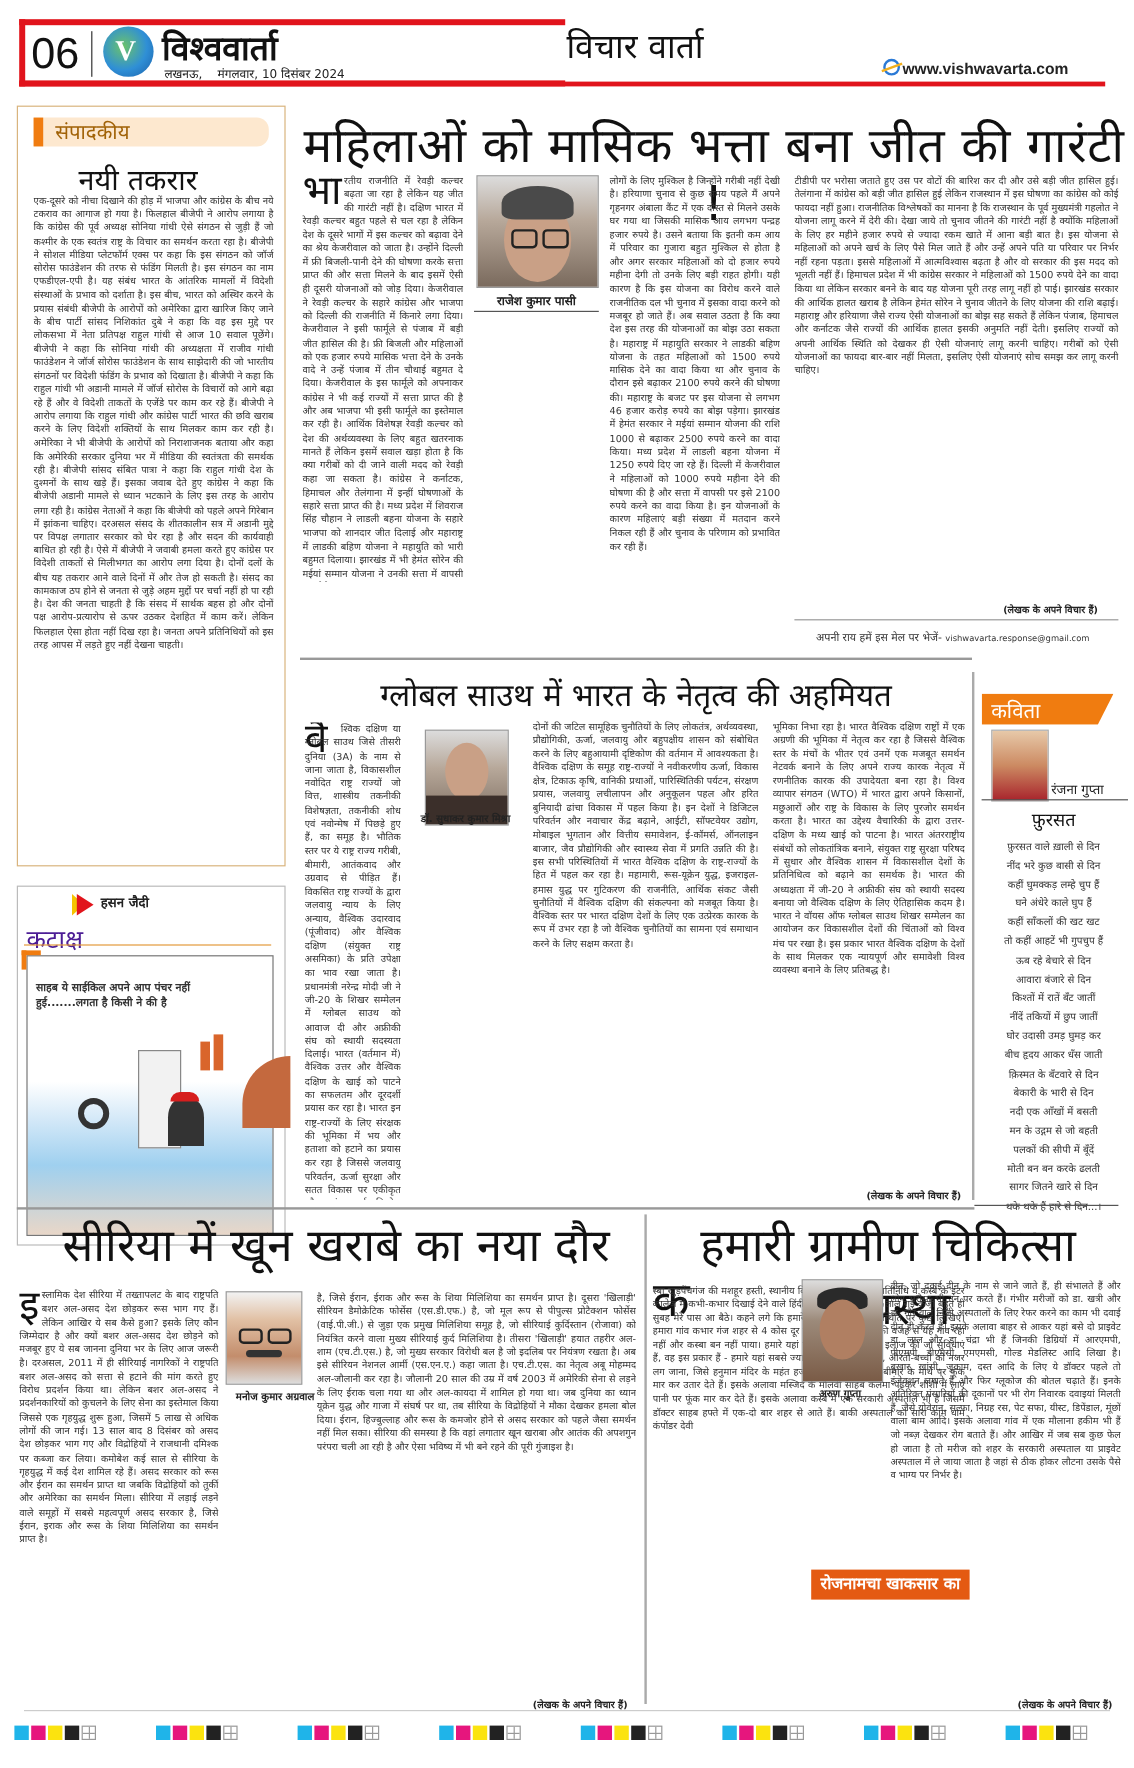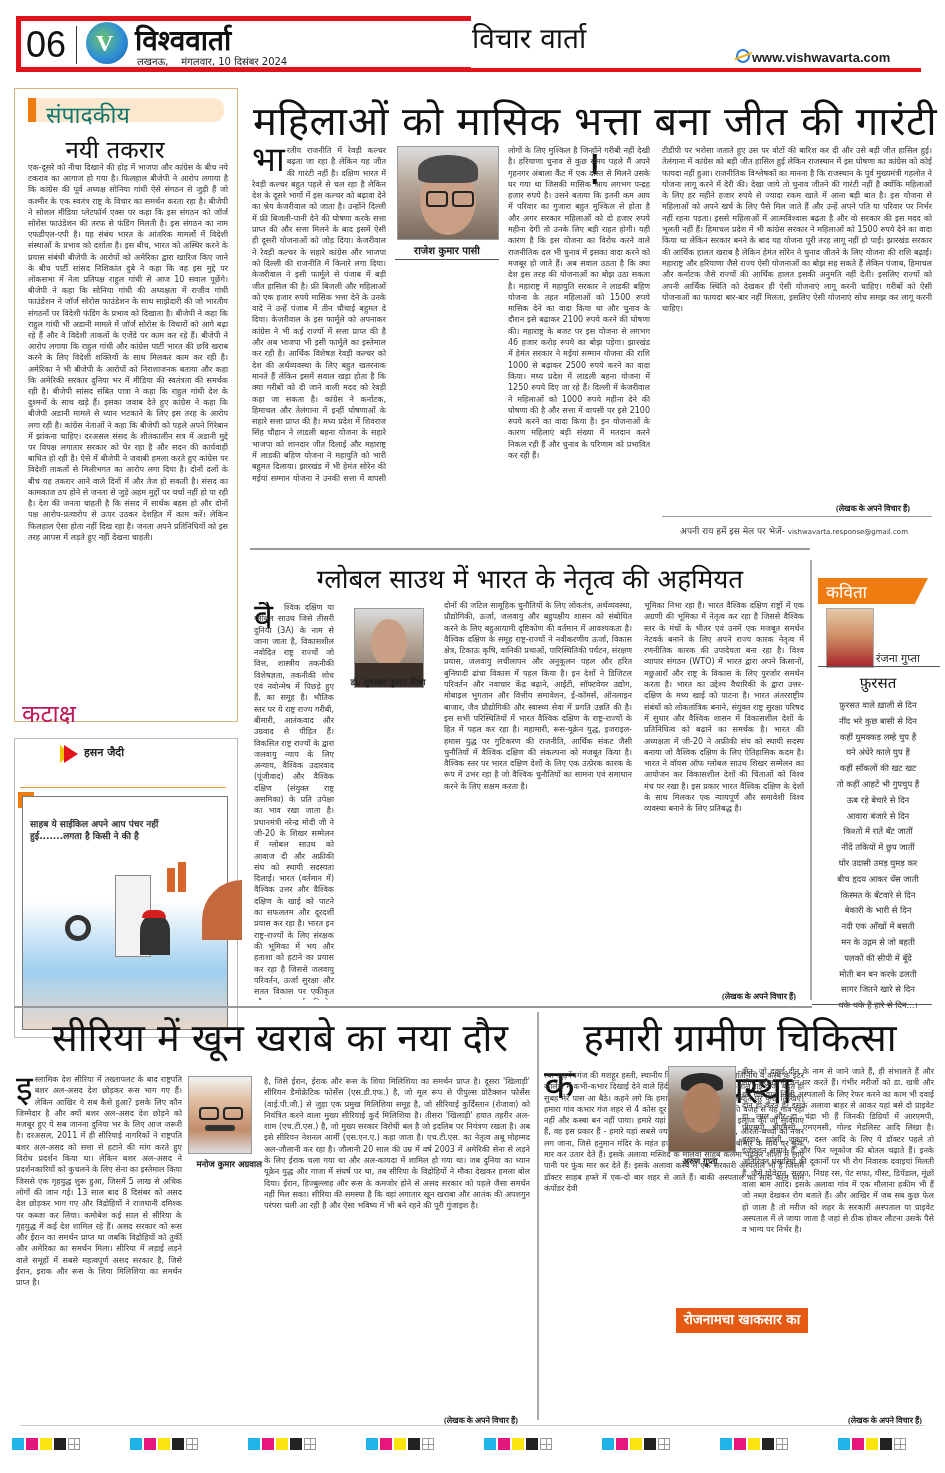--- a/index.html
+++ b/index.html
@@ -16,27 +16,27 @@
   .dateline { left:137px; top:54px; font-size:10px; color:#222; white-space:pre; }
   .section-title { left:472px; top:18px; font-size:28px; color:#111; }
   .site { left:752px; top:50px; font-size:13px; font-weight:bold; color:#222; font-family:"Liberation Sans", sans-serif; }
   .ie-icon { left:736px; top:49px; width:14px; height:14px; border-radius:50%; border:2px solid #2b7ad6; box-sizing:border-box; }
   .ie-icon::after { content:""; position:absolute; left:-3px; top:4px; width:18px; height:4px; border-top:2px solid #f2b01e; transform:rotate(-20deg); }
 
   
   .editorial { left:14px; top:88px; width:222px; height:632px; border:1px solid #d9b47e; background:#fff; }
   .ed-tab { left:28px; top:98px; width:196px; height:24px; background:#fde8cf; border-radius:0 10px 10px 0; }
   .ed-tab-bar { left:28px; top:98px; width:8px; height:24px; background:#f07c10; }
-  .ed-label { left:46px; top:98px; font-size:23px; color:#0f766e;text-align:center; }
+  .ed-label { left:46px; top:98px; font-size:17px; color:#a16207;text-align:center; }
   .ed-title { left:14px; top:132px; width:202px; text-align:center; font-size:24px; color:#111; }
   .ed-body { left:28px; top:162px; width:200px; font-size:8px; line-height:11.2px; text-align:justify; color:#333; }
 
   
   .katakash { left:14px; top:738px; width:222px; height:298px; border:1px solid #bbb; }
-  .kat-label { left:22px; top:696px; font-size:24px; color:#be185d; }
+  .kat-label { left:22px; top:768px; font-size:21px; color:#4c1d95; }
   .kat-arrow { left:64px; top:745px; width:0; height:0; border-top:9px solid transparent; border-bottom:9px solid transparent; border-left:14px solid #e1141c; }
   .kat-arrow2 { left:60px; top:745px; width:0; height:0; border-top:9px solid transparent; border-bottom:9px solid transparent; border-left:10px solid #f5c400; }
   .kat-author { left:84px; top:744px; font-size:11px; font-weight:bold; color:#222; }
   .kat-rule { left:20px; top:787px; width:206px; height:1px; background:#e39b3c; }
   .cartoon { left:22px; top:796px; width:204px; height:232px; border:1px solid #777; background:linear-gradient(180deg,#fff 0%, #fff 45%, #cfe6f7 60%, #9fd0ef 75%, #e9d7c8 100%); overflow:hidden; }
   .cartoon-corner { left:18px; top:792px; width:12px; height:12px; border-left:4px solid #f07c10; border-top:4px solid #f07c10; }
   .cartoon-caption { left:30px; top:818px; width:180px; font-size:9px; font-weight:bold; line-height:12px; color:#333; }
   .bld1 { left:115px; top:875px; width:34px; height:80px; background:#f2f2f2; border:1px solid #888; }
   .bld2 { left:167px; top:868px; width:8px; height:24px; background:#d9652b; }
   .bld3 { left:178px; top:862px; width:8px; height:30px; background:#d9652b; }
@@ -47,21 +47,21 @@
 
   
   .h1 { left:250px; top:92px; width:690px; text-align:center; font-size:40px; color:#111; letter-spacing:0.5px; }
   .dropcap { font-size:34px; float:left; line-height:28px; margin-right:2px; color:#111; }
   .col { font-size:8px; line-height:11.3px; text-align:justify; color:#333; overflow:hidden; }
   .photo { border:1px solid #999; background:linear-gradient(180deg,#dcdcdc 0%, #b7a89a 40%, #7a6a5d 100%); overflow:hidden; }
   .face { position:absolute; border-radius:50%; background:#c9a086; }
   .hair { position:absolute; background:#4a4a4a; border-radius:50% 50% 20% 20%; }
   .glasses { position:absolute; border:2px solid #222; border-radius:4px; }
   .caption { font-size:10px; font-weight:bold; text-align:center; color:#222; }
-  .sig { font-size:8px; font-weight:bold; color:#222;font-family:Liberation Serif, serif; }
+  .sig { font-size:8px; font-weight:bold; color:#222; }
   .hr { height:1px; background:#555; }
   .email-line { font-size:9px; color:#333; }
   .vdiv { width:2px; background:#aaa; }
 
   
   .kavita-tab { left:818px; top:578px; width:110px; height:26px; background:#f07c10; clip-path:polygon(0 0,100% 0,88% 100%,0 100%); }
   .kavita-label { left:826px; top:580px; font-size:17px; color:#fff; }
   .poet-photo { left:826px; top:608px; width:46px; height:58px; border:1px solid #aaa; background:linear-gradient(180deg,#e7c9a9 0%,#cc8a62 50%,#a8242c 100%); }
   .poet-name { left:876px; top:650px; font-size:11px; color:#222; }
   .poem-title { left:818px; top:672px; width:120px; text-align:center; font-size:15px; color:#111; }

